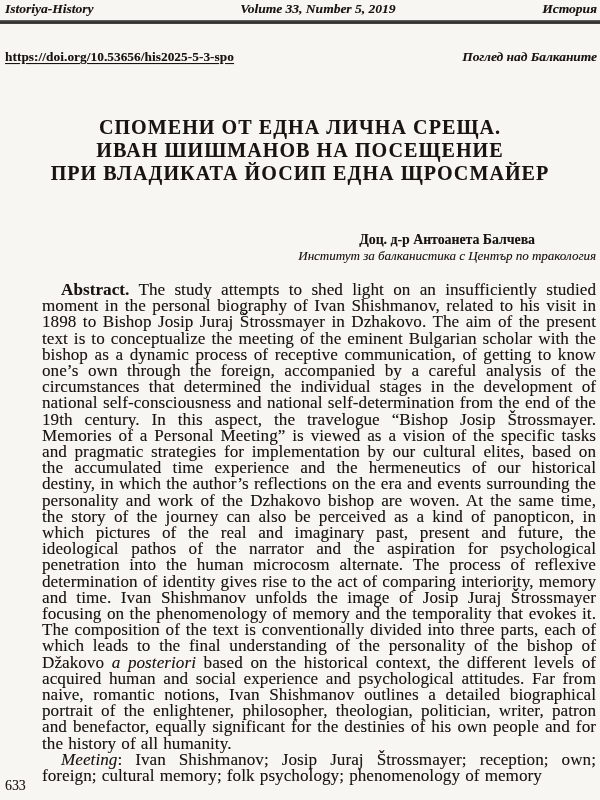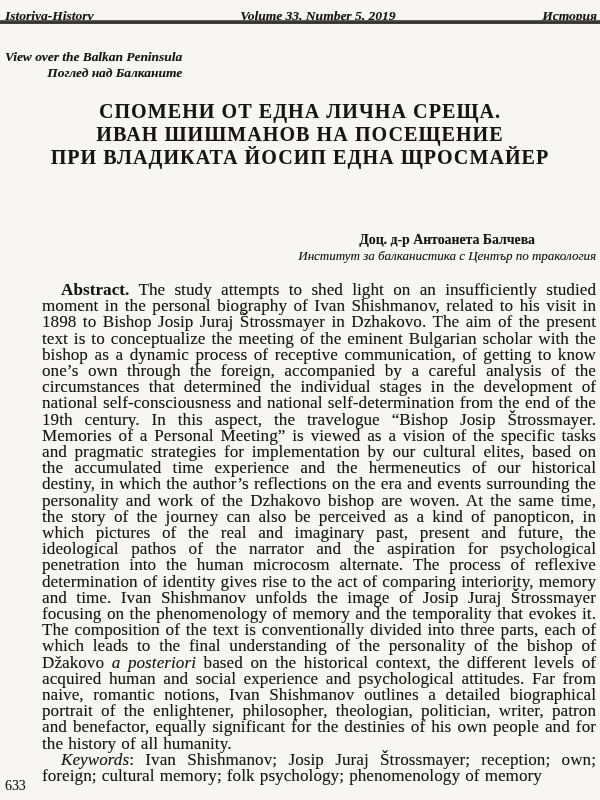--- a/index.html
+++ b/index.html
@@ -8,21 +8,21 @@
     width: 600px;
     height: 800px;
     background: #f7f6f2;
     color: #171411;
     font-family: "Liberation Serif", "DejaVu Serif", serif;
     overflow: hidden;
     text-shadow: 0.25px 0.25px 0 rgba(25,20,15,0.35);
   }
   .running-head {
     position: absolute;
-    top: 8px; left: 5px; right: 3px;
+    top: 1px; left: 5px; right: 3px;
     display: flex; justify-content: space-between; align-items: baseline;
     font-size: 13.5px; font-weight: bold; font-style: italic;
   }
   .rule {
     position: absolute;
     top: 20px; left: 0; width: 600px; height: 3.5px;
     background: linear-gradient(to bottom, #6a6a68 0%, #2c2b29 55%, #4a4946 100%);
   }
   .meta-row {
     position: absolute;
@@ -39,21 +39,21 @@
     cursor: pointer;
   }
   .section-heading {
     text-align: right;
     font-weight: bold; font-style: italic;
     line-height: 15.6px;
     font-size: 13.4px;
   }
   .title {
     position: absolute;
-    top: 100px; left: 0; width: 600px;
+    top: 116px; left: 0; width: 600px;
     margin: 0;
     text-align: center;
     font-size: 20px; line-height: 23px;
     font-weight: bold;
     letter-spacing: 1.1px;
   }
   .byline {
     position: absolute;
     top: 233px; right: 4px;
     text-align: center;
@@ -85,37 +85,37 @@
 
   <header class="running-head">
     <span>Istoriya-History</span>
     <span>Volume 33, Number 5, 2019</span>
     <span>История</span>
   </header>
 
   <div class="rule"></div>
 
   <div class="meta-row">
+    <a class="doi">https://doi.org/10.53656/his2025-5-3-spo</a>
     <div class="section-heading">
-      <div>View over the Balkan Peninsula</div>
       <div>Поглед над Балканите</div>
     </div>
   </div>
 
   <h1 class="title">
     <span>СПОМЕНИ ОТ ЕДНА ЛИЧНА СРЕЩА.</span><br>
     <span>ИВАН ШИШМАНОВ НА ПОСЕЩЕНИЕ</span><br>
     <span>ПРИ ВЛАДИКАТА ЙОСИП ЕДНА ЩРОСМАЙЕР</span>
   </h1>
 
   <div class="byline">
     <div class="author">Доц. д-р Антоанета Балчева</div>
     <div class="affiliation">Институт за балканистика с Център по тракология</div>
   </div>
 
   <div class="bodytext">
     <p><span class="lbl">Abstract.</span><span><span> The study attempts to shed light on an insufficiently studied moment in the personal biography of Ivan Shishmanov, related to his visit in 1898 to Bishop Josip Juraj Štrossmayer in Dzhakovo. The aim of the present text is to conceptualize the meeting of the eminent Bulgarian scholar with the bishop as a dynamic process of receptive communication, of getting to know one’s own through the foreign, accompanied by a careful analysis of the circumstances that determined the individual stages in the development of national self-consciousness and national self-determination from the end of the 19th century. In this aspect, the travelogue “Bishop Josip Štrossmayer. Memories of a Personal Meeting” is viewed as a vision of the specific tasks and pragmatic strategies for implementation by our cultural elites, based on the accumulated time experience and the hermeneutics of our historical destiny, in which the author’s reflections on the era and events surrounding the personality and work of the Dzhakovo bishop are woven. At the same time, the story of the journey can also be perceived as a kind of panopticon, in which pictures of the real and imaginary past, present and future, the ideological pathos of the narrator and the aspiration for psychological penetration into the human microcosm alternate. The process of reflexive determination of identity gives rise to the act of comparing interiority, memory and time. Ivan Shishmanov unfolds the image of Josip Juraj Štrossmayer focusing on the phenomenology of memory and the temporality that evokes it. The composition of the text is conventionally divided into three parts, each of which leads to the final understanding of the personality of the bishop of  Džakovo </span><span class="it">a posteriori</span><span> based on the historical context, the different levels of acquired human and social experience and psychological attitudes. Far from naive, romantic notions, Ivan Shishmanov outlines a detailed biographical portrait of the enlightener, philosopher, theologian, politician, writer, patron and benefactor, equally significant for the destinies of his own people and for the history of all humanity.</span></span></p>
-    <p><span class="kw-label">Keywords</span><span>: Ivan Shishmanov; Josip Juraj Štrossmayer; reception; own; foreign; cultural memory; folk psychology; phenomenology of memory</span></p>
+    <p><span class="kw-label">Meeting</span><span>: Ivan Shishmanov; Josip Juraj Štrossmayer; reception; own; foreign; cultural memory; folk psychology; phenomenology of memory</span></p>
   </div>
 
   <div class="folio">633</div>
 
 </div>
 
 </body></html>

